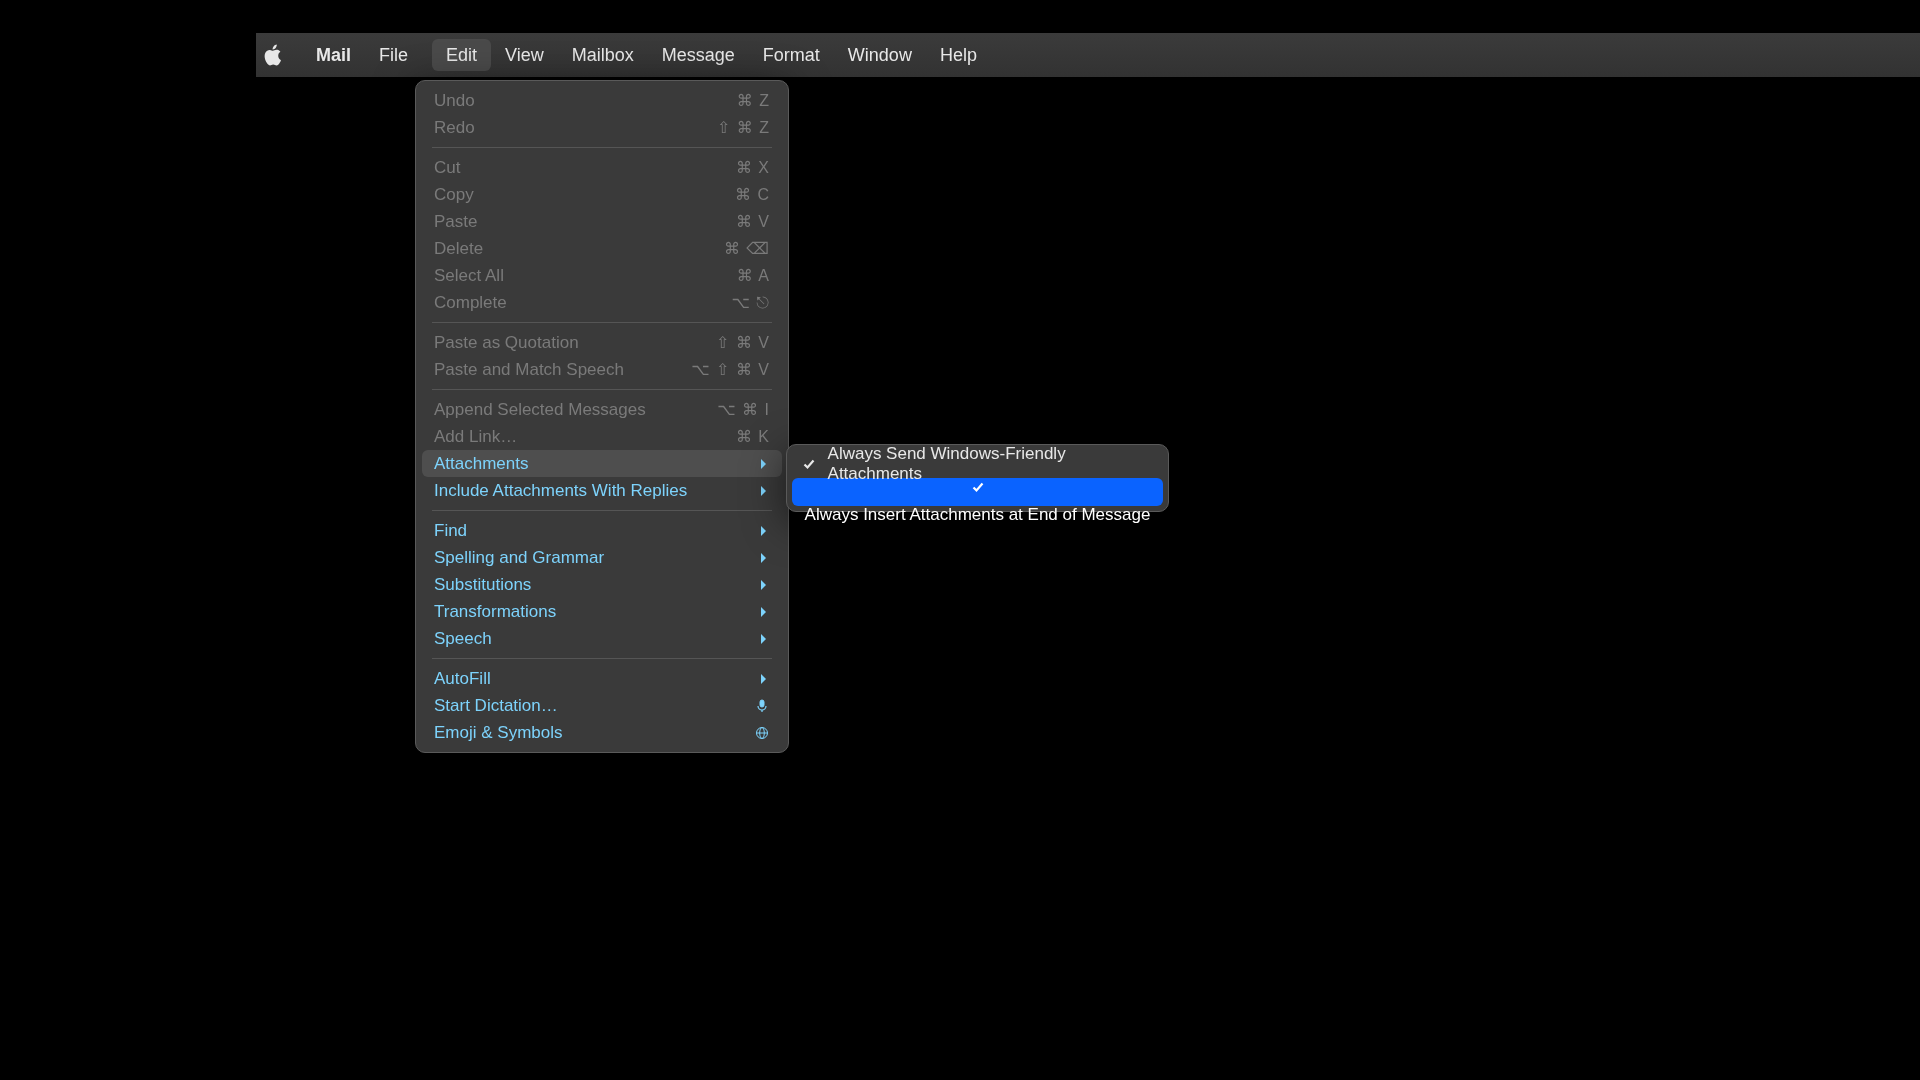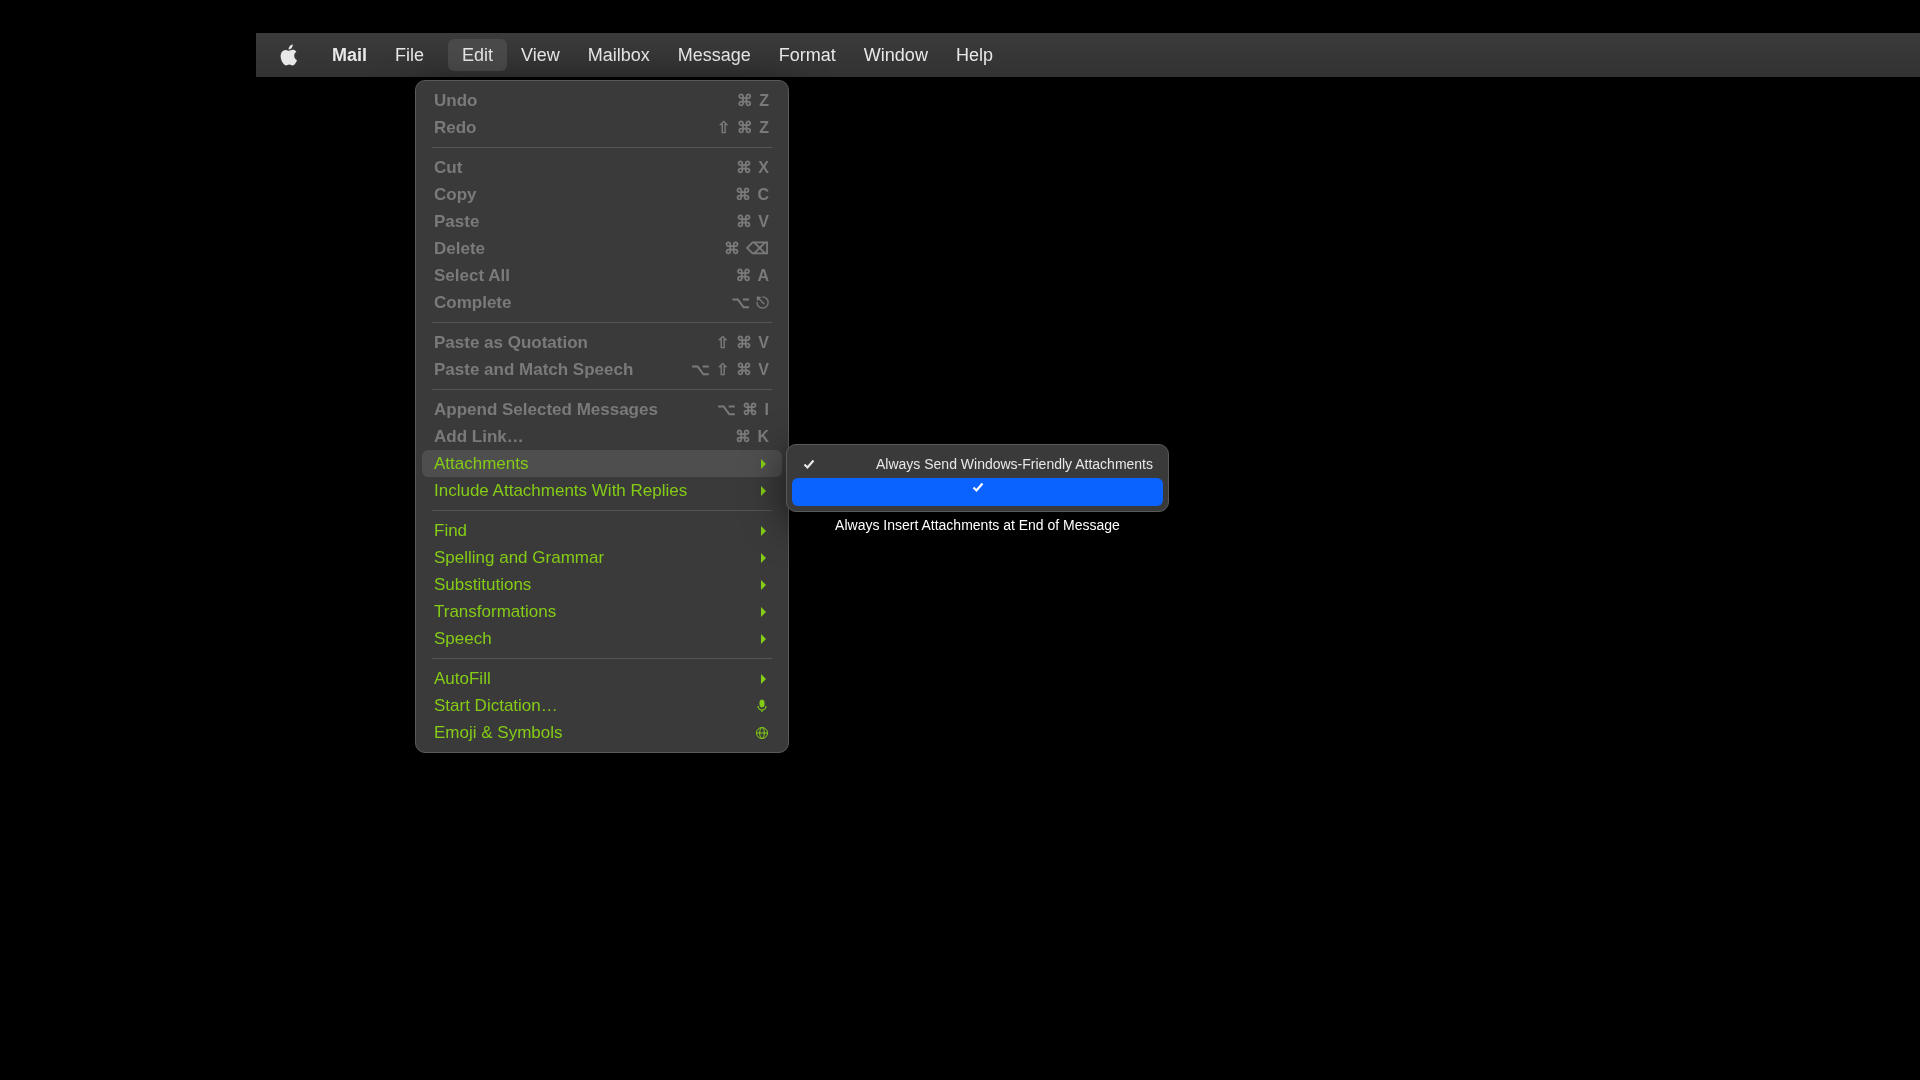--- a/index.html
+++ b/index.html
@@ -17,21 +17,20 @@
   
   .menubar {
     position: absolute;
     left: 256px;
     top: 33px;
     right: 0;
     height: 44px;
     background: linear-gradient(#3b3b3b, #323232);
     display: flex;
     align-items: center;
-    padding-left: 16px;
     gap: 0;
   }
   .apple-logo {
     width: 32px;
     height: 32px;
     display: flex;
     align-items: center;
     justify-content: center;
     margin-right: 14px;
   }
@@ -64,23 +63,23 @@
     box-shadow: 0 10px 40px rgba(0,0,0,0.6);
   }
   .menu-row {
     display: flex;
     justify-content: space-between;
     align-items: center;
     padding: 3px 12px;
     border-radius: 6px;
     height: 27px;
     font-size: 17px;
-    color: #84cc16;
-  }
-  .menu-row.disabled { color: #7a7a7a; font-weight: bold; }
+    color: #7dd3fc;
+  }
+  .menu-row.disabled { color: #7a7a7a; }
   .menu-row.highlight { background: #4e4e4e; }
   .menu-row .label { white-space: nowrap; }
   .menu-row .shortcut {
     font-size: 16px;
     letter-spacing: 1px;
     color: inherit;
     text-align: right;
     min-width: 60px;
   }
   .menu-row .submenu-arrow {
@@ -110,27 +109,26 @@
     width: 383px;
     background: #3a3a3a;
     border: 1px solid #5a5a5a;
     border-radius: 10px;
     padding: 5px;
     box-shadow: 0 10px 40px rgba(0,0,0,0.6);
   }
   .sub-row {
     display: flex;
     align-items: center;
-    gap: 24px;
+    gap: 12px;
     padding: 3px 10px;
     height: 28px;
     border-radius: 6px;
-    font-size: 14px;
+    font-size: 17px;
     color: #e8e8e8;
-    justify-content: space-between;
   }
   .sub-row.selected {
     background: #0a63ff;
     color: #fff;
     flex-direction: column;
   }
   .check {
     width: 14px;
     display: inline-flex;
     align-items: center;

